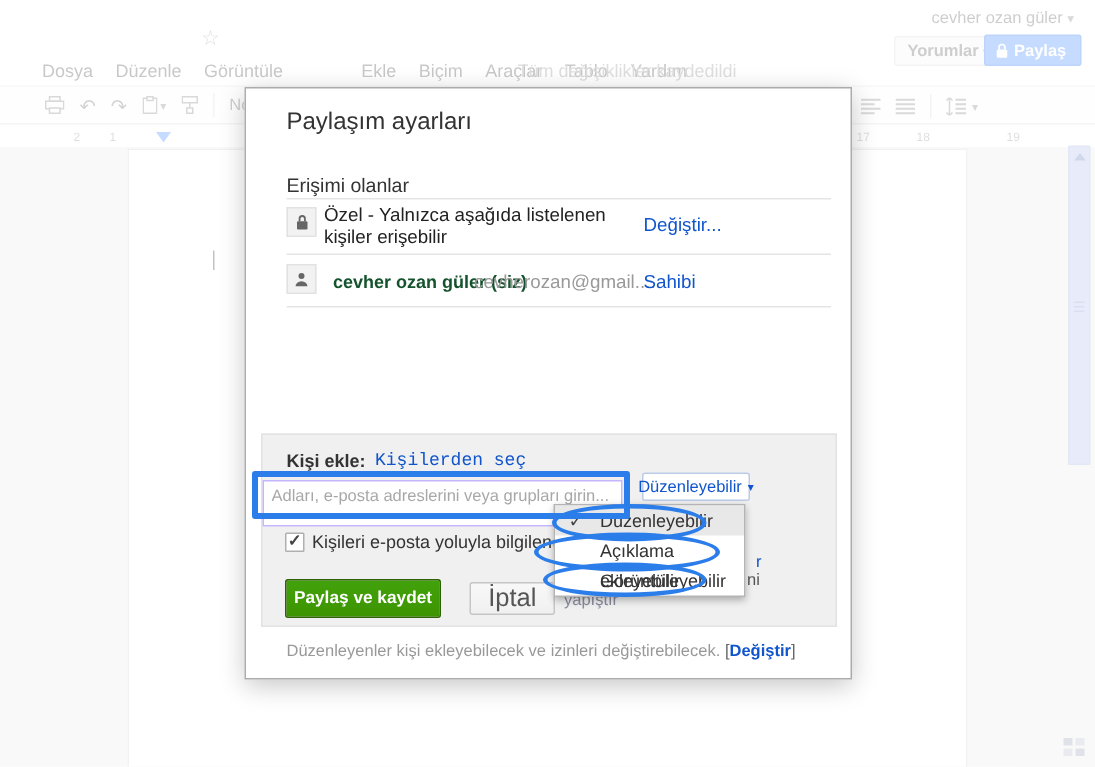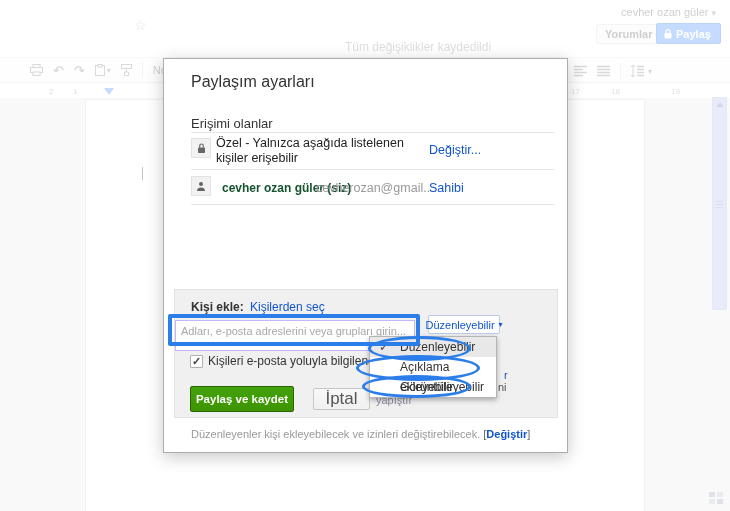--- a/index.html
+++ b/index.html
@@ -58,21 +58,21 @@
   .divider { position:absolute; left:27px; width:363px; height:0; border-top:1px solid #e5e5e5; }
   .icon-box { position:absolute; width:20px; height:20px; background:#f2f2f2; border:1px solid #e2e2e2;
     display:flex; align-items:center; justify-content:center; }
   .acl-text { position:absolute; left:52px; width:215px; line-height:15px; font-size:12.5px; color:#222; }
   .acl-action { position:absolute; left:265px; font-size:12.5px; color:#1155cc; text-decoration:none; }
   .owner-name { position:absolute; left:58px; font-size:12px; font-weight:bold; color:#14532d; }
   .owner-email { position:absolute; left:152px; font-size:12.5px; color:#999; }
   .invite-box { position:absolute; left:10px; top:230px; width:384px; height:129px;
     background:#f0f0f0; border:1px solid #e2e2e2; }
   .invite-label { position:absolute; left:27px; top:241px; font-size:12px; font-weight:bold; color:#333; }
-  .invite-choose { position:absolute; left:86px; top:241px; font-size:12px; color:#1155cc; text-decoration:none; }
+  .invite-choose { position:absolute; left:86px; top:241px; font-size:12px; color:#1155cc; text-decoration:none;font-family:Liberation Mono, monospace; }
   .invite-area { position:absolute; left:11px; top:261px; width:240px; height:31px;
     background:#fff; border:1px solid #c4b5fd; }
   .invite-input { width:100%; height:17px; border:none; outline:none; background:transparent;
     font-family:"Liberation Sans", sans-serif; font-size:11px; color:#333; padding:3px 5px 0 5px; }
   .invite-input::placeholder { color:#a8a8a8; opacity:1; }
   .perm-button { position:absolute; left:264px; top:256px; width:72px; height:19px;
     background:#fff; border:1px solid #bccbe8; border-radius:2px; font-size:11px; color:#1155cc;
     display:flex; align-items:center; justify-content:center; gap:4px; }
   .perm-button .caret { font-size:8px; color:#1155cc; }
   .notify-row { position:absolute; left:26px; top:295px; display:flex; align-items:center; font-size:12px; color:#333; }
@@ -113,20 +113,30 @@
   <div class="canvas-bg"></div>
   <div class="page-sheet"></div>
   <div class="cursor-line"></div>
 
   <div class="star">☆</div>
 
   <div class="account">
     <span>cevher ozan güler</span><span class="caret">▾</span>
   </div>
 
+  <div class="menubar">
+    <span class="mitem">Dosya</span>
+    <span class="mitem">Düzenle</span>
+    <span class="mitem gap">Görüntüle</span>
+    <span class="mitem">Ekle</span>
+    <span class="mitem">Biçim</span>
+    <span class="mitem">Araçlar</span>
+    <span class="mitem">Tablo</span>
+    <span class="mitem">Yardım</span>
+  </div>
   <div class="save-status">Tüm değişiklikler kaydedildi</div>
 
   <div class="btn-comments">
     <span>Yorumlar</span>
     <span class="tb-caret">▾</span>
   </div>
   <div class="btn-share-top">
     <svg width="8" height="10" viewBox="0 0 8 10">
       <rect x="0.5" y="4" width="7" height="5.5" rx="1" fill="#ffffff"></rect>
       <path d="M2 4 V2.6 a2 2 0 0 1 4 0 V4" fill="none" stroke="#ffffff" stroke-width="1.2"></path>

